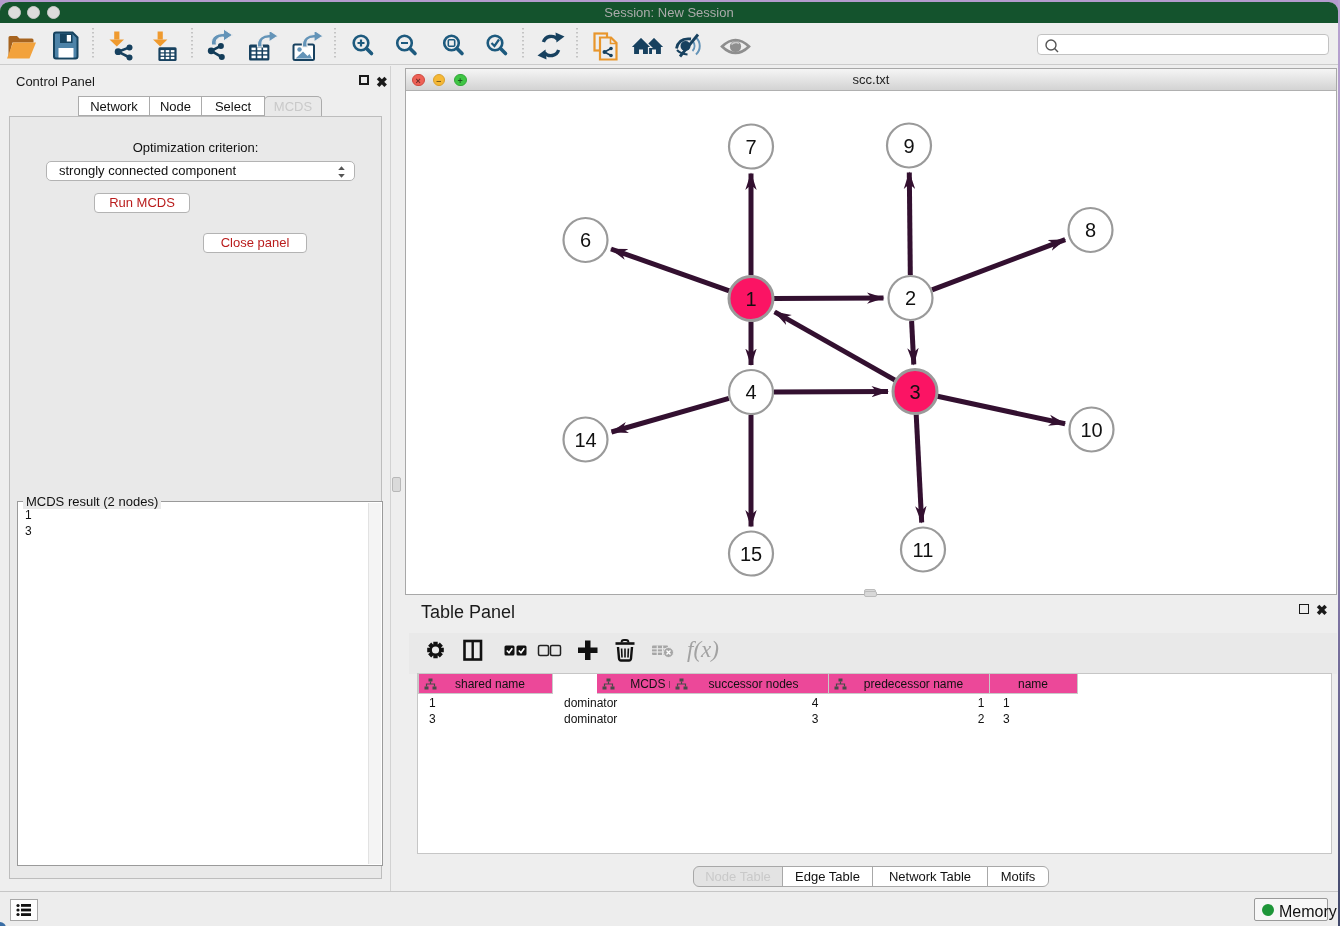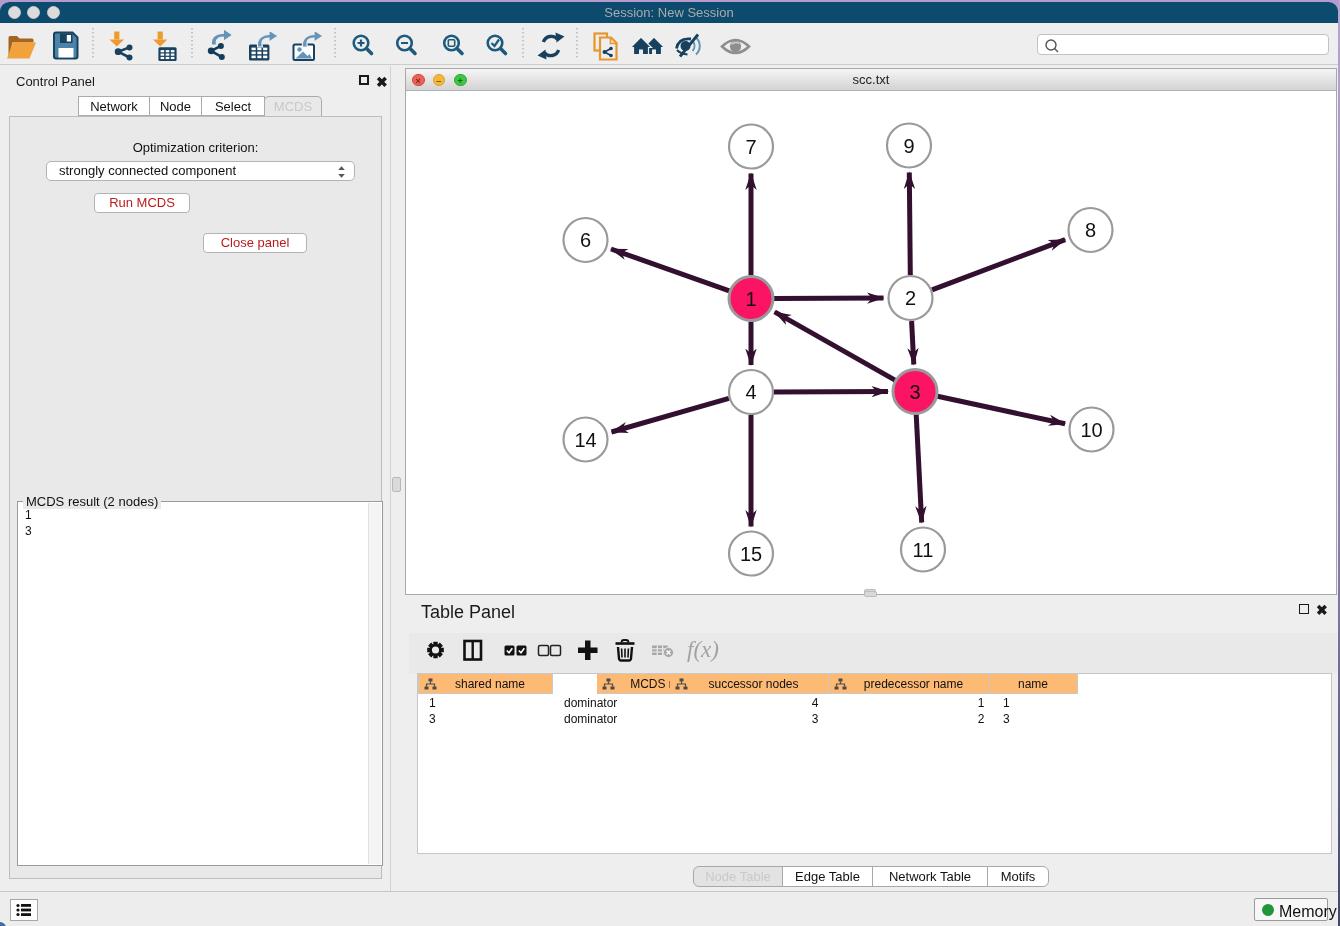--- a/index.html
+++ b/index.html
@@ -1,20 +1,20 @@
 <!DOCTYPE html>
 <html><head>
 <meta charset="utf-8">
 <style>
 * { margin:0; padding:0; box-sizing:border-box; }
 html,body { width:1340px; height:926px; overflow:hidden; }
 body { background:#b49bce; font-family:"Liberation Sans", sans-serif; position:relative; }
 #win { position:absolute; left:0; top:2px; width:1338px; height:924px; background:#eeeeee; border-radius:9px 9px 0 0; overflow:hidden; }
 
-#titlebar { position:absolute; left:0; top:0; width:100%; height:35px; background:#0c4a6e; border-bottom:1px solid #d4d4d4; }
+#titlebar { position:absolute; left:0; top:0; width:100%; height:35px; background:#14532d; border-bottom:1px solid #d4d4d4; }
 #titlebar .light { position:absolute; top:4px; width:13px; height:13px; border-radius:50%; background:#dcdcdc; border:1px solid #c8c8c8; }
 #title-text { position:absolute; top:3px; left:0; width:100%; text-align:center; font-size:13px; color:#ababab; }
 
 #toolbar { position:absolute; left:0; top:21px; width:100%; height:42px; background:#eeeeee; border-bottom:1px solid #cccccc; }
 #searchbox { position:absolute; left:1037px; top:11px; width:292px; height:21px; background:#ffffff; border:1px solid #c2c2c2; border-radius:4px; }
 
 #cpanel { position:absolute; left:0; top:64px; width:391px; height:827px; background:#eeeeee; border-right:1px solid #d2d2d2; }
 #cp-title { position:absolute; left:16px; top:8px; font-size:13px; color:#1a1a1a; }
 .wicon-sq { position:absolute; width:10px; height:10px; border:2px solid #1a1a1a; }
 .wicon-x { position:absolute; font-size:14px; font-weight:bold; color:#1a1a1a; line-height:10px; }
@@ -28,21 +28,21 @@
 #legend { position:absolute; left:5px; top:-8px; background:#e9e9e9; padding:0 3px; font-size:13px; color:#111; }
 
 #netwin { position:absolute; left:405px; top:66px; width:932px; height:527px; background:#ffffff; border:1px solid #a8a8a8; }
 #nw-title { position:absolute; left:0; top:0; width:100%; height:22px; background:linear-gradient(#f5f5f5,#d3d3d3); border-bottom:1px solid #b0b0b0; }
 #nw-text { position:absolute; top:3px; width:100%; text-align:center; font-size:13px; color:#222; }
 .tl { position:absolute; top:4.5px; width:12.5px; height:12.5px; border-radius:50%; font-size:9px; text-align:center; line-height:12px; color:rgba(0,0,0,0.55); font-weight:bold; }
 
 #tpanel { position:absolute; left:405px; top:596px; width:933px; height:295px; background:#eeeeee; }
 #tp-title { position:absolute; left:16px; top:4px; font-size:18px; color:#1a1a1a; }
 #tp-white { position:absolute; left:12px; top:74.5px; width:915px; height:181px; background:#ffffff; border:1px solid #c6c6c6; }
-.hcell { position:absolute; top:74.5px; height:21px; background:#fdba74; border-right:1px solid #c9c9c9; border-bottom:1px solid #c9c9c9; border-top:1px solid #c9c9c9; font-size:12px; color:#111; text-align:center; line-height:21px; }
+.hcell { position:absolute; top:74.5px; height:21px; background:#ec4899; border-right:1px solid #c9c9c9; border-bottom:1px solid #c9c9c9; border-top:1px solid #c9c9c9; font-size:12px; color:#111; text-align:center; line-height:21px; }
 .hico { position:absolute; left:5px; top:4px; }
 .trow { position:absolute; font-size:12px; color:#111; line-height:16px; }
 .btab { position:absolute; top:268px; height:21px; background:#ffffff; border:1px solid #a8a8a8; font-size:13px; font-weight:500; color:#111; text-align:center; line-height:20px; }
 
 #statusbar { position:absolute; left:0; top:889px; width:100%; height:35px; background:#ededed; border-top:1px solid #c6c6c6; }
 </style>
 </head>
 <body>
 <div id="win">
   <div id="titlebar">

